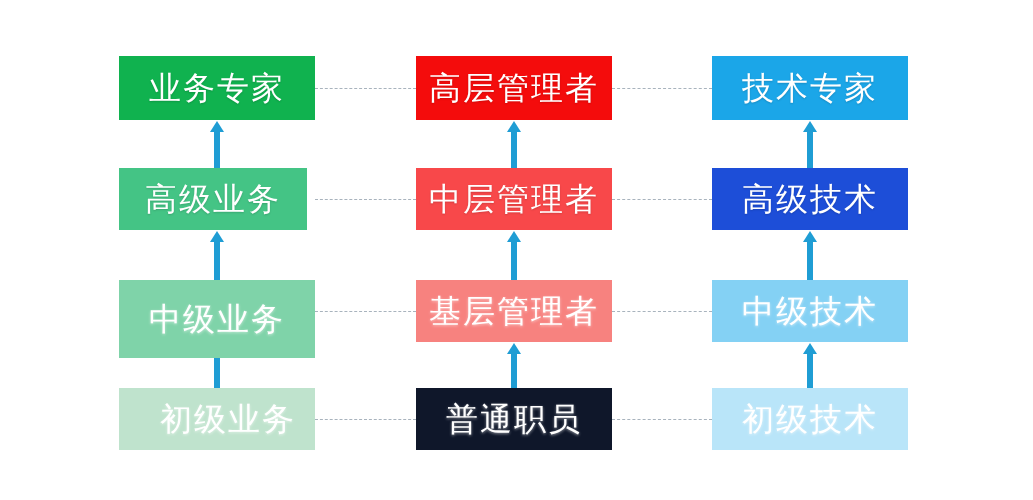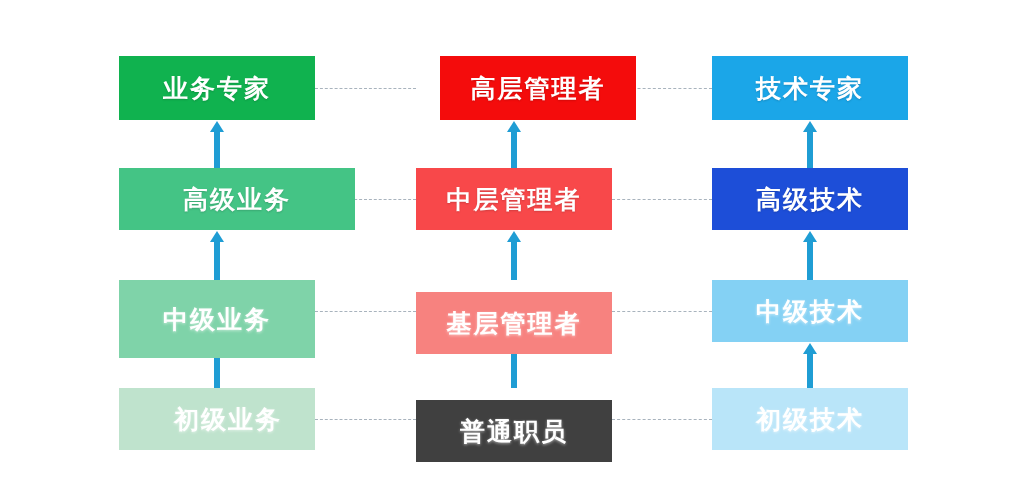--- a/index.html
+++ b/index.html
@@ -34,22 +34,22 @@
   .lane-box {
     position: absolute;
     display: flex;
     align-items: center;
     justify-content: center;
     box-sizing: border-box;
     text-align: center;
   }
   .lane-label {
     color: #ffffff;
-    font-weight: bold;
-    font-size: 25px;
+    font-weight: normal;
+    font-size: 32px;
     letter-spacing: 2px;
     line-height: 1;
     text-shadow: 0 1px 2px rgba(0,0,0,0.16);
     white-space: nowrap;
     font-family: "Liberation Sans", "DejaVu Sans", sans-serif;
   }
   .lane-label.soft {
     text-shadow: 0 1px 3px rgba(255,255,255,0.55);
   }
 </style>
@@ -115,39 +115,39 @@
     </div>
     <div class="arrow" style="left: 799px; top: 120px; height: 48px;">
       <svg width="22" height="48" viewBox="0 0 22 48">
         <rect x="8" y="10" width="6" height="38" fill="#1f9dd4"></rect>
         <polygon points="11,1 18,12 4,12" fill="#1f9dd4"></polygon>
       </svg>
     </div>
     <div class="lane-box" style="left: 119px; top: 56px; width: 196px; height: 64px; background: rgb(16, 178, 79);">
       <span class="lane-label" style="color: rgb(255, 255, 255);">业务专家</span>
     </div>
-    <div class="lane-box" style="left: 119px; top: 168px; width: 236px; height: 62px; background: rgb(68, 196, 133);">
+    <div class="lane-box" style="left: 119px; top: 168px; width: 188px; height: 62px; background: rgb(68, 196, 133);">
       <span class="lane-label" style="color: rgb(255, 255, 255);">高级业务</span>
     </div>
     <div class="lane-box" style="left: 119px; top: 280px; width: 196px; height: 78px; background: rgb(127, 211, 169);">
       <span class="lane-label soft" style="color: rgb(255, 255, 255);">中级业务</span>
     </div>
     <div class="lane-box" style="left: 119px; top: 388px; width: 196px; height: 62px; background: rgb(191, 227, 205); padding-left: 22px;">
       <span class="lane-label soft" style="color: rgb(255, 255, 255);">初级业务</span>
     </div>
-    <div class="lane-box" style="left: 416px; top: 56px; width: 196px; height: 64px; background: rgb(244, 12, 12); margin-left: 24px;">
+    <div class="lane-box" style="left: 416px; top: 56px; width: 196px; height: 64px; background: rgb(244, 12, 12);">
       <span class="lane-label" style="color: rgb(255, 255, 255);">高层管理者</span>
     </div>
     <div class="lane-box" style="left: 416px; top: 168px; width: 196px; height: 62px; background: rgb(248, 72, 74);">
       <span class="lane-label" style="color: rgb(255, 255, 255);">中层管理者</span>
     </div>
-    <div class="lane-box" style="left: 416px; top: 292px; width: 196px; height: 62px; background: rgb(247, 130, 127);">
+    <div class="lane-box" style="left: 416px; top: 280px; width: 196px; height: 62px; background: rgb(247, 130, 127);">
       <span class="lane-label soft" style="color: rgb(255, 255, 255);">基层管理者</span>
     </div>
-    <div class="lane-box" style="left: 416px; top: 400px; width: 196px; height: 62px; background: #404040;">
+    <div class="lane-box" style="left: 416px; top: 388px; width: 196px; height: 62px; background: #0f172a;">
       <span class="lane-label soft" style="color: rgb(255, 255, 255);">普通职员</span>
     </div>
     <div class="lane-box" style="left: 712px; top: 56px; width: 196px; height: 64px; background: rgb(27, 166, 232);">
       <span class="lane-label" style="color: rgb(255, 255, 255);">技术专家</span>
     </div>
     <div class="lane-box" style="left: 712px; top: 168px; width: 196px; height: 62px; background: #1d4ed8;">
       <span class="lane-label" style="color: rgb(255, 255, 255);">高级技术</span>
     </div>
     <div class="lane-box" style="left: 712px; top: 280px; width: 196px; height: 62px; background: rgb(132, 209, 244);">
       <span class="lane-label soft" style="color: rgb(255, 255, 255);">中级技术</span>

